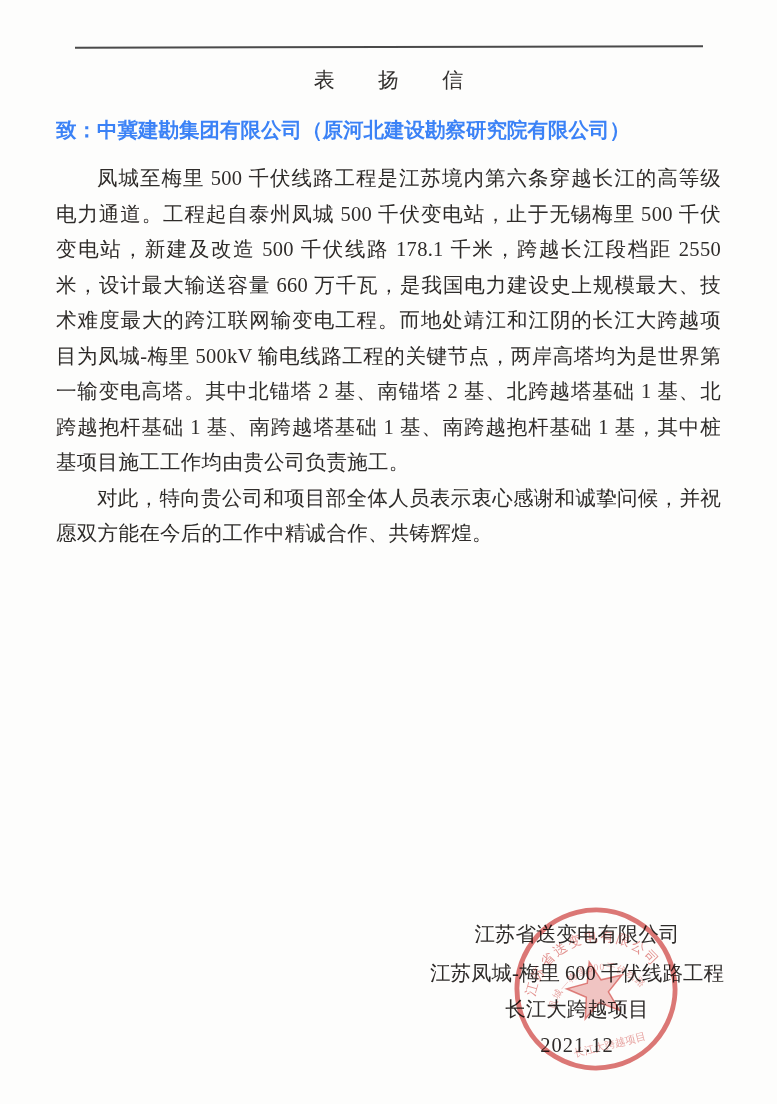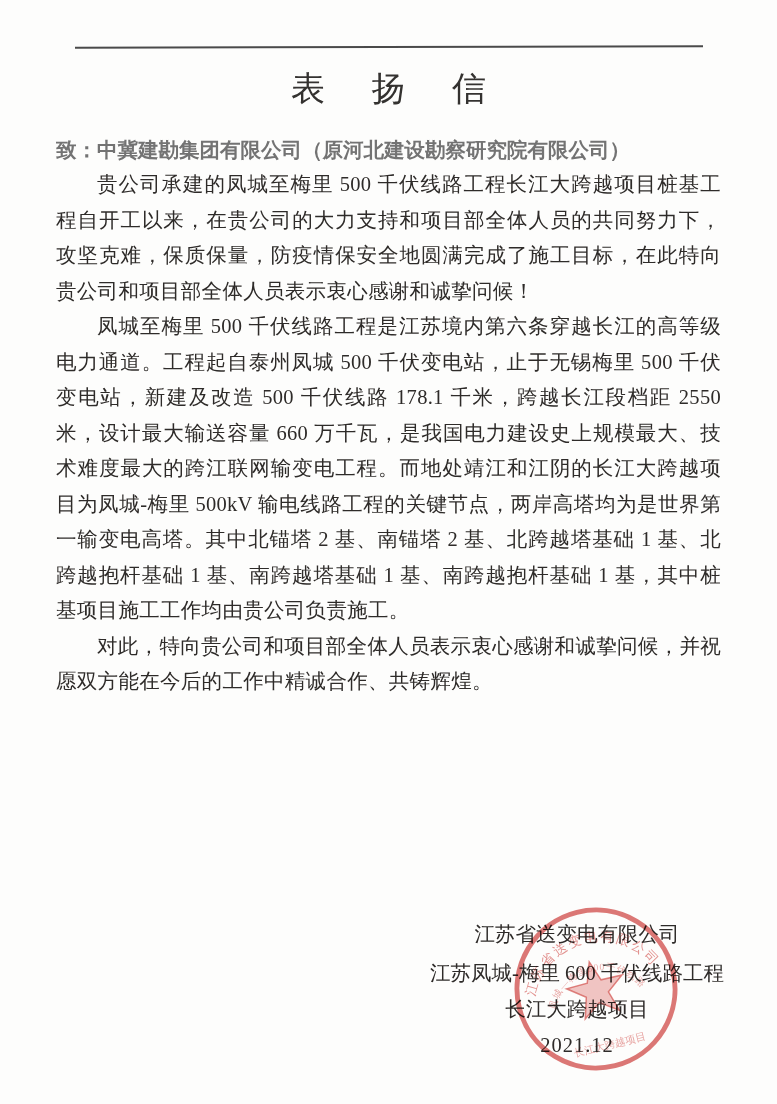--- a/index.html
+++ b/index.html
@@ -27,34 +27,34 @@
   }
   .content {
     position: absolute;
     top: 0;
     left: 0;
     right: 0;
     padding: 0 56px;
   }
   .title {
     margin: 66px 0 0 0;
-    font-size: 34px;
+    font-size: 21px;
     font-weight: 500;
     letter-spacing: 19px;
     text-indent: 19px;
     text-align: center;
     color: #343230;
   }
   .recipient {
-    margin: 20px 0 0 0;
-    font-family: Liberation Sans, sans-serif;
+    margin: 20px 0 12px 0;
+    font-family: Liberation Mono, monospace;
     font-size: 20.5px;
     font-weight: 700;
     line-height: 35px;
-    color: #737373;
+    color: #3b82f6;
   }
   .body-para {
     margin: 0;
     font-size: 20.5px;
     line-height: 35.5px;
     text-align: justify;
     text-indent: 2em;
     letter-spacing: 0.3px;
   }
   .signature {
@@ -87,21 +87,20 @@
 
 <div class="page">
 
   <div class="top-rule"></div>
 
   <div class="content">
     <h1 class="title">表 扬 信</h1>
 
     <p class="recipient">致：中冀建勘集团有限公司（原河北建设勘察研究院有限公司）</p>
 
-    <p class="body-para">贵公司承建的凤城至梅里 500 千伏线路工程长江大跨越项目桩基工程自开工以来，在贵公司的大力支持和项目部全体人员的共同努力下，攻坚克难，保质保量，防疫情保安全地圆满完成了施工目标，在此特向贵公司和项目部全体人员表示衷心感谢和诚挚问候！</p>
     <p class="body-para">凤城至梅里 500 千伏线路工程是江苏境内第六条穿越长江的高等级电力通道。工程起自泰州凤城 500 千伏变电站，止于无锡梅里 500 千伏变电站，新建及改造 500 千伏线路 178.1 千米，跨越长江段档距 2550 米，设计最大输送容量 660 万千瓦，是我国电力建设史上规模最大、技术难度最大的跨江联网输变电工程。而地处靖江和江阴的长江大跨越项目为凤城-梅里 500kV 输电线路工程的关键节点，两岸高塔均为是世界第一输变电高塔。其中北锚塔 2 基、南锚塔 2 基、北跨越塔基础 1 基、北跨越抱杆基础 1 基、南跨越塔基础 1 基、南跨越抱杆基础 1 基，其中桩基项目施工工作均由贵公司负责施工。</p>
     <p class="body-para">对此，特向贵公司和项目部全体人员表示衷心感谢和诚挚问候，并祝愿双方能在今后的工作中精诚合作、共铸辉煌。</p>
   </div>
 
   <div class="signature">
     <p class="sig-company">江苏省送变电有限公司</p>
     <p>江苏凤城-梅里 600 千伏线路工程</p>
     <p>长江大跨越项目</p>
     <p class="sig-date">2021.12</p>
   </div>

